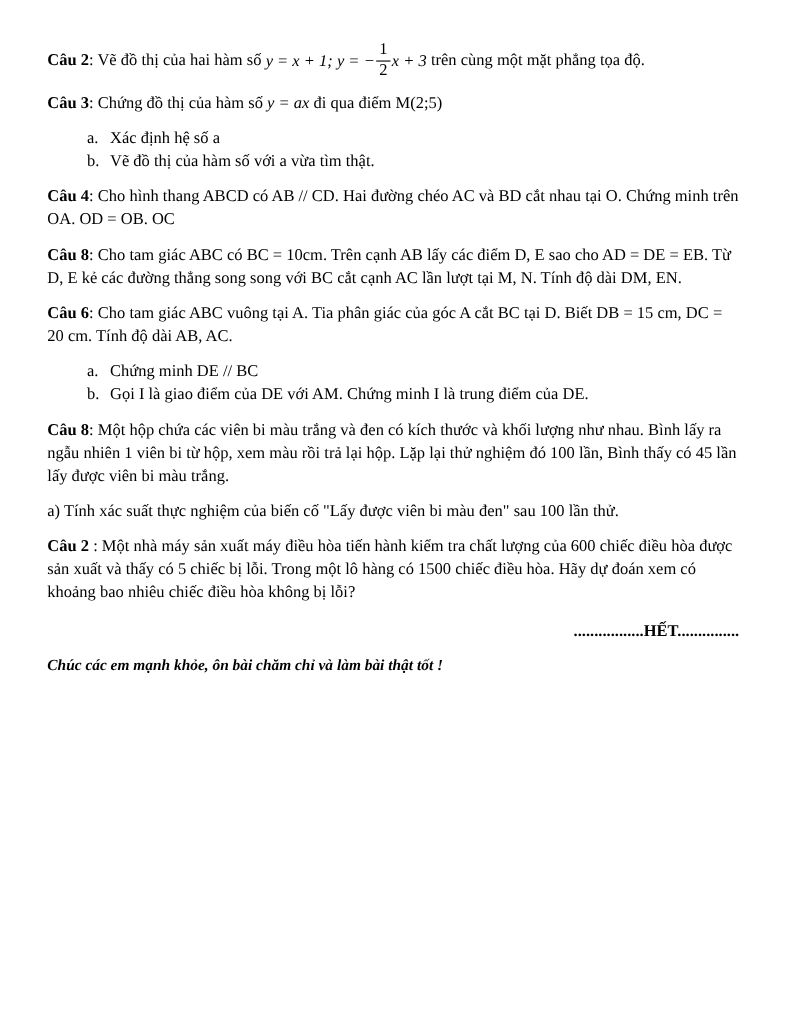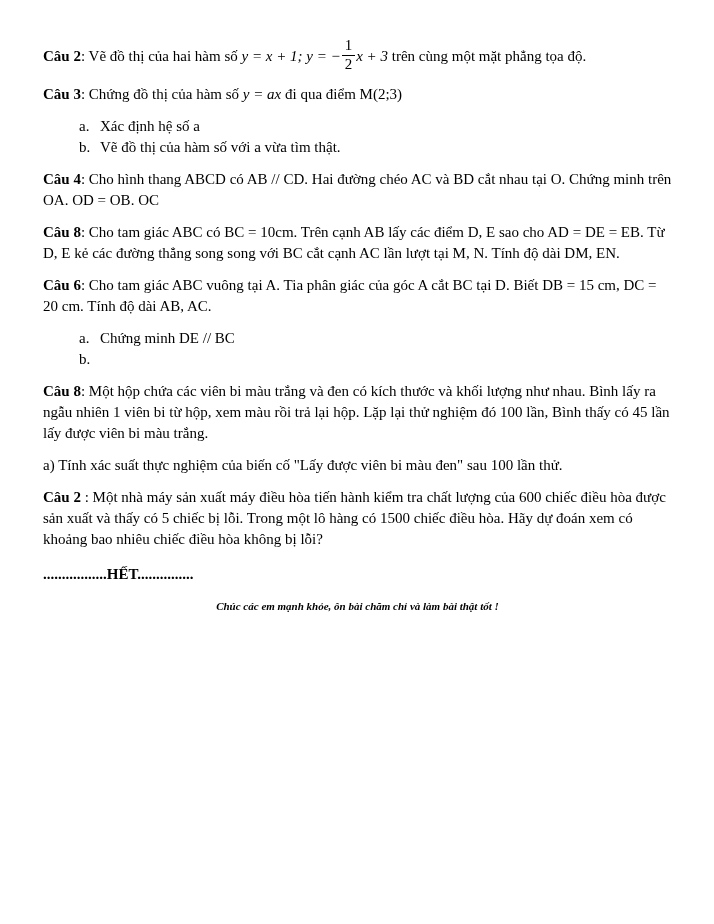--- a/index.html
+++ b/index.html
@@ -53,44 +53,44 @@
   .subitem {
     display: flex;
     line-height: 21px;
   }
   .subitem .marker {
     flex: none;
     width: 21px;
   }
   .end-line {
     margin: 14px 0 10px 0;
-    text-align: left;
+    text-align: right;
     font-weight: bold;
     line-height: 21px;
   }
   .wish-line {
     margin: 0 0 11px 0;
-    text-align: center;
+    text-align: left;
     font-weight: bold;
     font-style: italic;
-    font-size: 11px;
+    font-size: 14px;
     line-height: 22px;
   }
 </style>
 </head>
 <body>
 
 <div class="page">
 
   <p class="para">
     <span class="qlabel">Câu 2</span><span>: </span><span>Vẽ đồ thị của hai hàm số </span><span class="math"><span>y = x + 1; y = −</span><span class="frac"><span class="num">1</span><span class="den">2</span></span><span>x + 3</span></span><span> trên cùng một mặt phẳng tọa độ.</span>
   </p>
 
   <p class="para">
-    <span class="qlabel">Câu 3</span><span>: </span><span>Chứng đồ thị của hàm số </span><span class="math">y = ax</span><span>  đi qua điểm M(2;3)</span>
+    <span class="qlabel">Câu 3</span><span>: </span><span>Chứng đồ thị của hàm số </span><span class="math">y = ax</span><span>  đi qua điểm M(2;5)</span>
   </p>
   <div class="sublist">
     <div class="subitem">
       <span class="marker">a.</span>
       <span>Xác định hệ số a</span>
     </div>
     <div class="subitem">
       <span class="marker">b.</span>
       <span>Vẽ đồ thị của hàm số với a vừa tìm thật.</span>
     </div>
@@ -108,20 +108,21 @@
     <span class="qlabel">Câu 6</span><span>: </span><span>Cho tam giác ABC vuông tại A. Tia phân giác của góc A cắt BC tại D. Biết DB = 15 cm, DC = 20 cm. Tính độ dài AB, AC.</span>
   </p>
 
   <div class="sublist">
     <div class="subitem">
       <span class="marker">a.</span>
       <span>Chứng minh DE // BC</span>
     </div>
     <div class="subitem">
       <span class="marker">b.</span>
+      <span>Gọi I là giao điểm của DE với AM. Chứng minh I là trung điểm của DE.</span>
     </div>
   </div>
 
   <p class="para">
     <span class="qlabel">Câu 8</span><span>: </span><span>Một hộp chứa các viên bi màu trắng và đen có kích thước và khối lượng như nhau. Bình lấy ra ngẫu nhiên 1 viên bi từ hộp, xem màu rồi trả lại hộp. Lặp lại thử nghiệm đó 100 lần, Bình thấy có 45 lần lấy được viên bi màu trắng.</span>
   </p>
   <p class="para">a) Tính xác suất thực nghiệm của biến cố "Lấy được viên bi màu đen" sau 100 lần thử.</p>
 
   <p class="para">
     <span class="qlabel">Câu 2</span><span> : </span><span>Một nhà máy sản xuất máy điều hòa tiến hành kiểm tra chất lượng của 600 chiếc điều hòa được sản xuất và thấy có 5 chiếc bị lỗi. Trong một lô hàng có 1500 chiếc điều hòa. Hãy dự đoán xem có khoảng bao nhiêu chiếc điều hòa không bị lỗi?</span>

